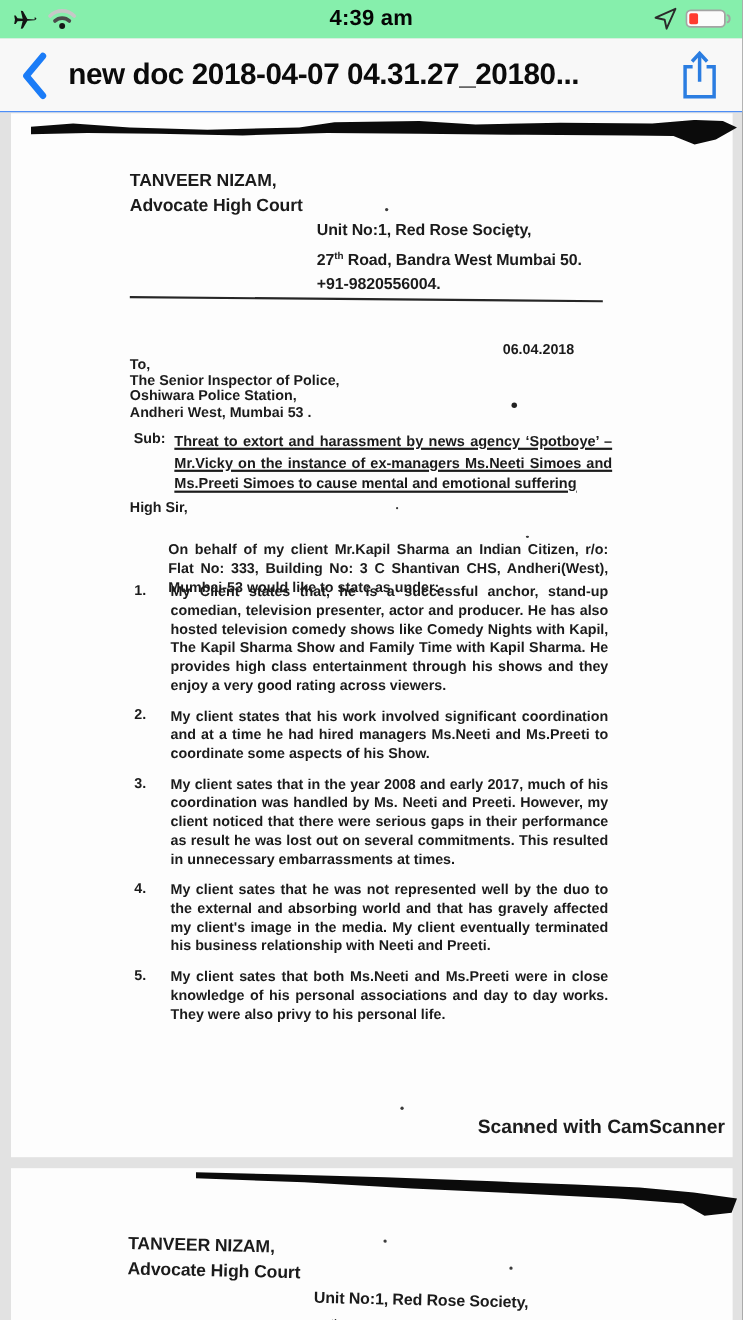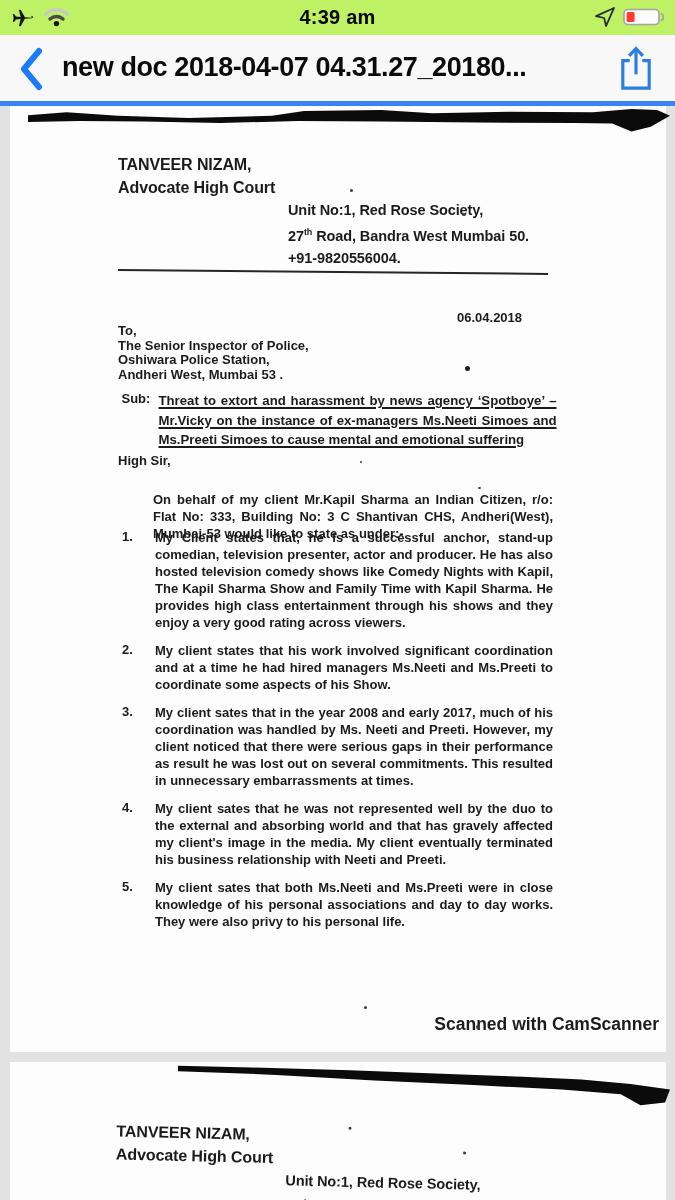--- a/index.html
+++ b/index.html
@@ -2,28 +2,28 @@
 <html><head>
 <meta charset="utf-8">
 <style>
   html,body{margin:0;padding:0;background:#777;}
   .screen{
     position:relative;width:675px;height:1200px;overflow:hidden;
     background:#e2e2e2;font-family:"Liberation Sans",sans-serif;
     -webkit-font-smoothing:antialiased;
   }
   
-  .status-bar{position:absolute;top:0;left:0;right:0;height:35px;background:#bef264;z-index:30;padding-left:48px;}
+  .status-bar{position:absolute;top:0;left:0;right:0;height:35px;background:#86efac;z-index:30;padding-left:48px;}
   .sb-left{position:absolute;left:10px;top:5px;display:flex;align-items:center;gap:9px;}
   .sb-time{position:absolute;left:0;right:0;top:6px;text-align:center;
     font-size:20px;font-weight:600;color:#050505;letter-spacing:.2px;}
   .sb-right{position:absolute;right:8px;top:6px;display:flex;align-items:center;gap:7px;}
   
   .nav-bar{position:absolute;top:35px;left:0;right:0;height:66px;background:#f8f8f8;
-    border-bottom:5px solid #3b82f6;z-index:30;}
+    border-bottom:1px solid #3b82f6;z-index:30;}
   .back-button{position:absolute;left:14px;top:12px;width:34px;height:44px;cursor:pointer;}
   .nav-title{position:absolute;left:62px;top:17px;width:540px;font-size:27px;font-weight:700;
     color:#0b0b0b;letter-spacing:-.4px;white-space:nowrap;overflow:hidden;}
   .share-button{position:absolute;right:20px;top:8px;width:38px;height:50px;cursor:pointer;}
   
   .viewer{position:absolute;top:102px;left:0;right:0;bottom:0;}
   .page{position:absolute;left:10px;width:656px;background:#fdfdfd;color:#1b1b1b;}
   .page1{top:1px;height:949px;}
   .page2{top:960px;height:300px;}
   .page2-inner{position:absolute;left:0;top:0;right:0;height:100%;

